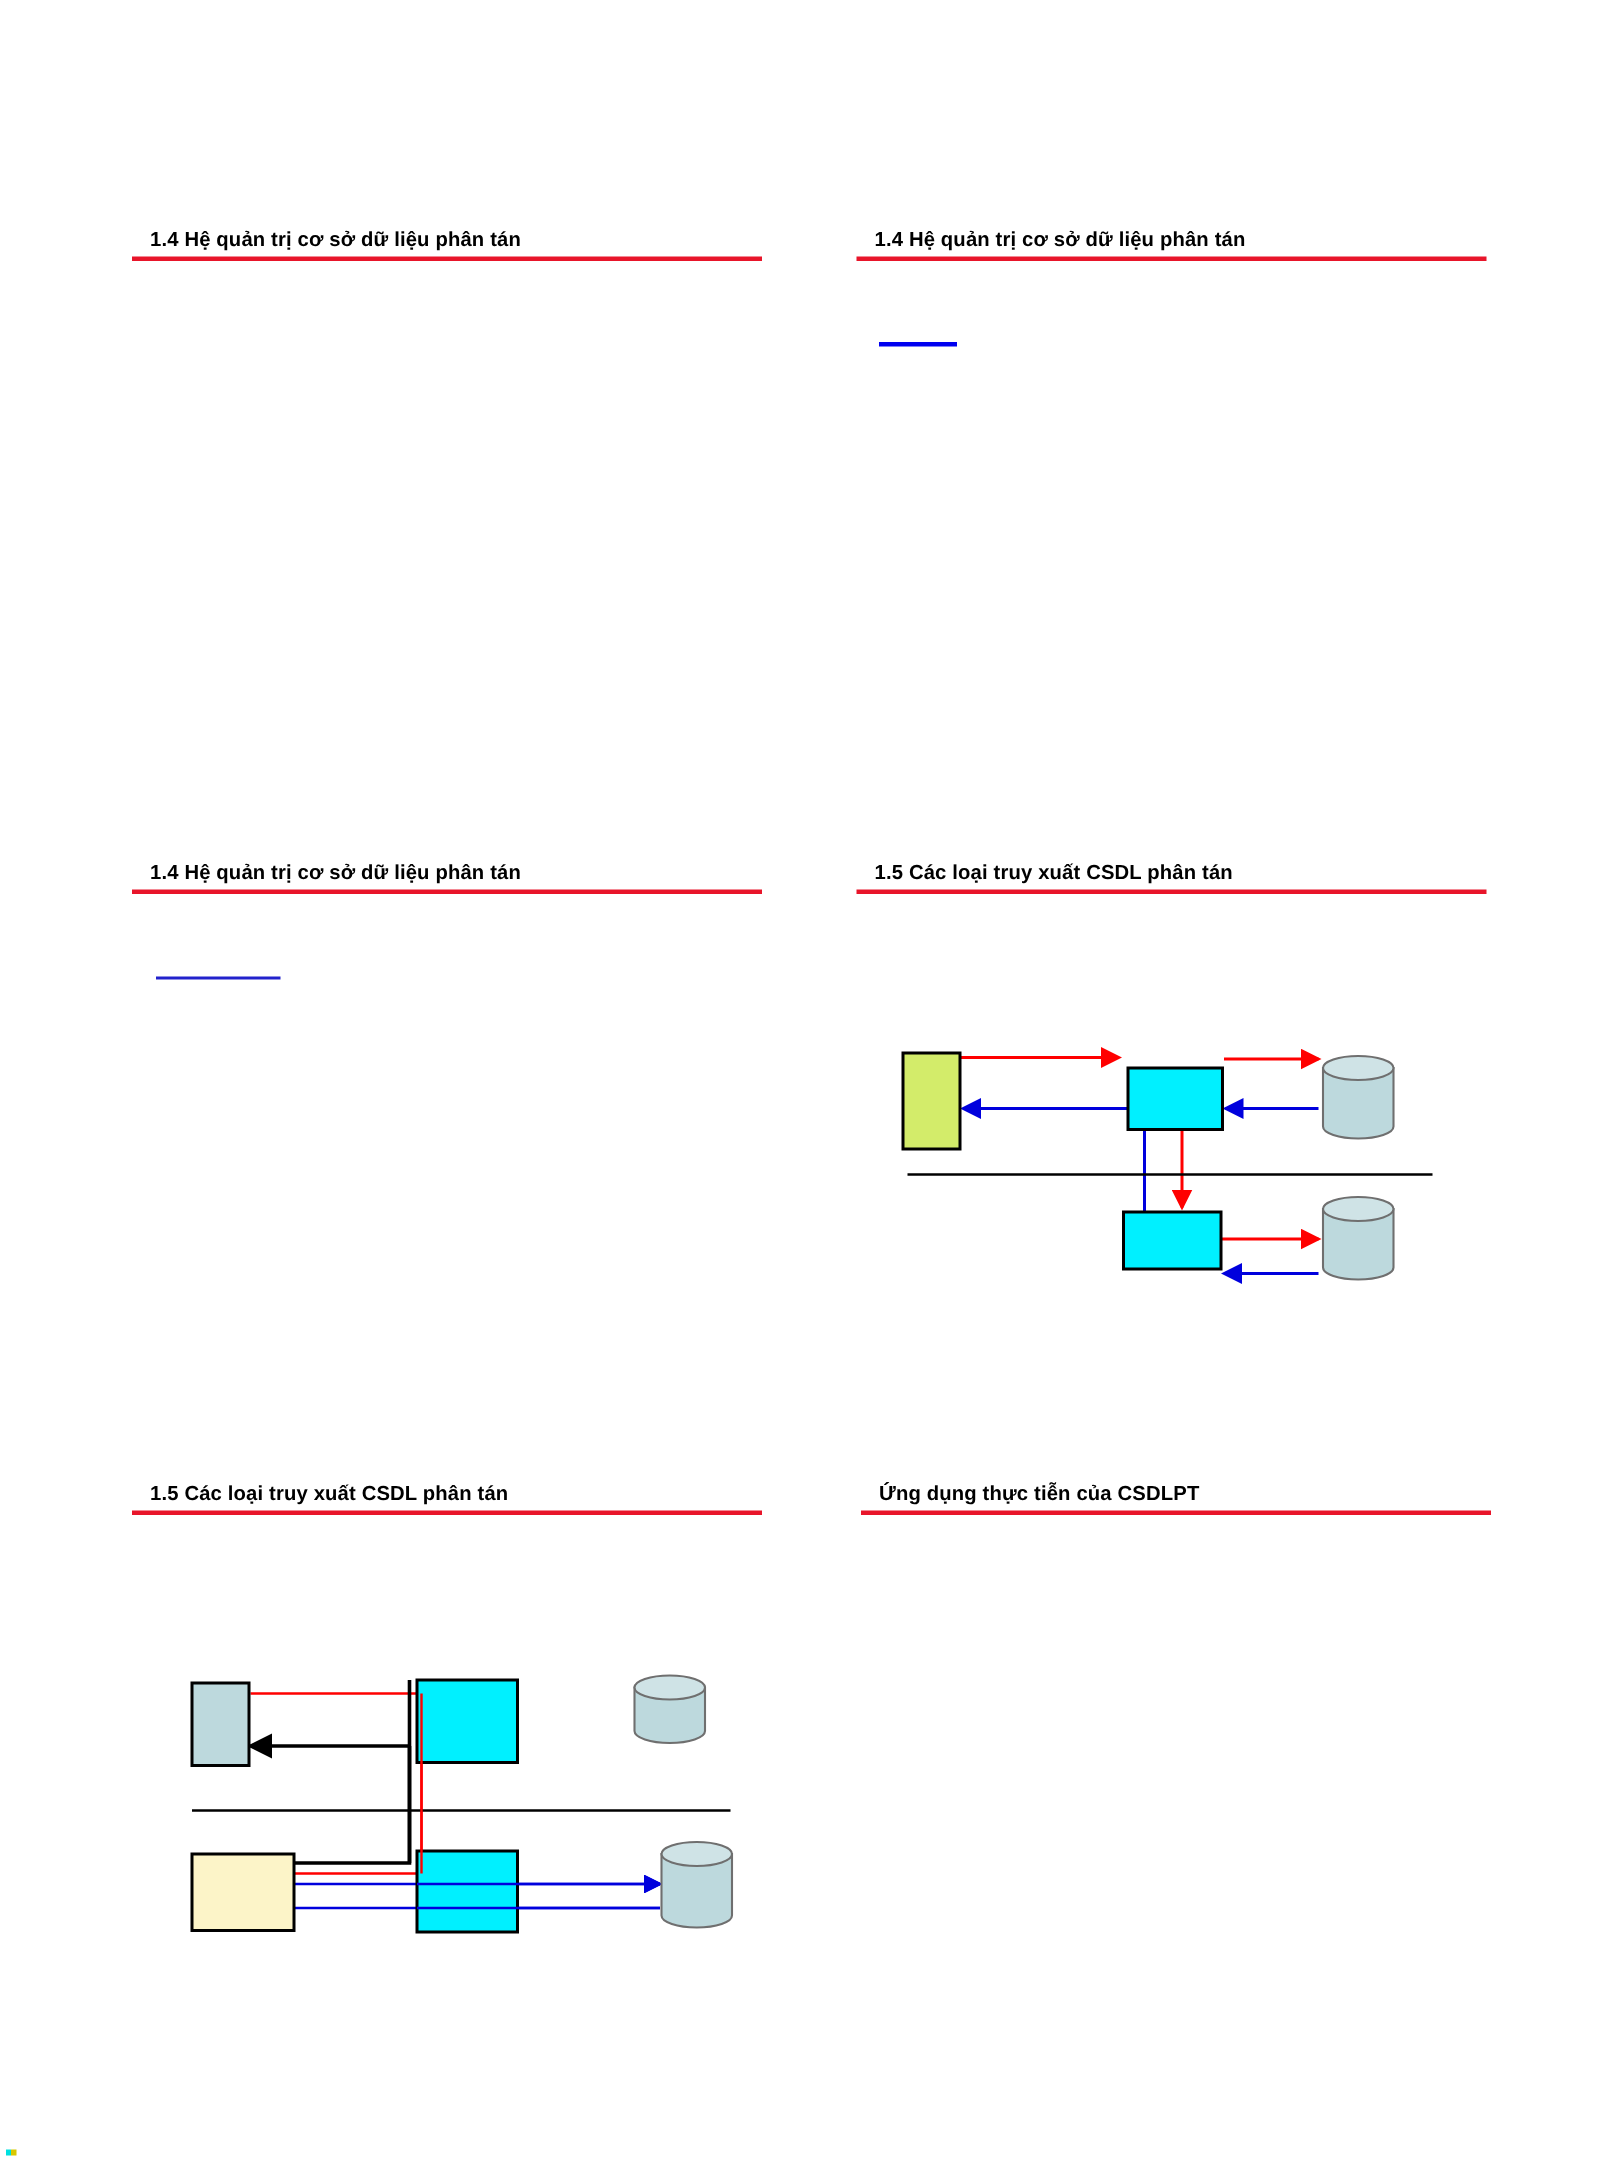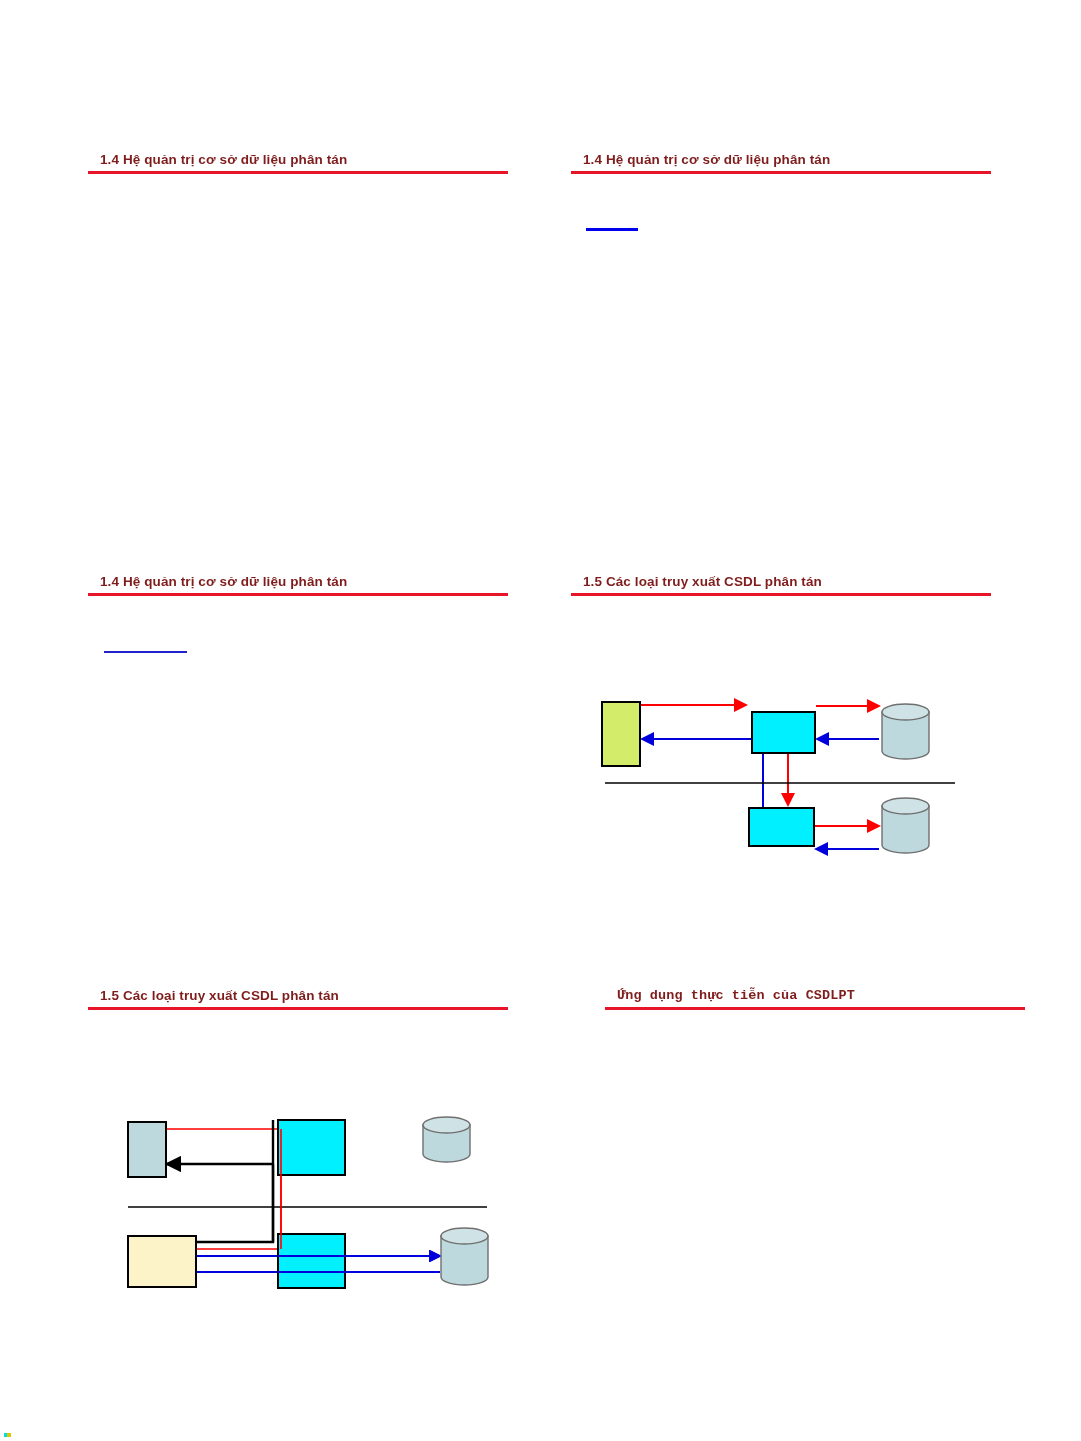--- a/index.html
+++ b/index.html
@@ -22,21 +22,21 @@
     position: absolute;
     width: 420px;
     height: 420px;
   }
   .slide-title {
     position: absolute;
     left: 12px;
     top: 0px;
     font-size: 13.5px;
     font-weight: bold;
-    color: #7f1d1d;
+    color: #000000;
     letter-spacing: 0.1px;
     white-space: nowrap;
   }
   .title-rule {
     position: absolute;
     left: 0px;
     top: 19px;
     width: 420px;
     height: 3px;
     background: #e8152a;
@@ -186,20 +186,20 @@
       <path d="M335,137 L335,166 A23.5,8 0 0 0 382,166 L382,137 z" fill="#bdd9dd" stroke="#6f6f6f" stroke-width="1.4"></path>
       <ellipse cx="358.5" cy="137" rx="23.5" ry="8" fill="#cfe3e6" stroke="#6f6f6f" stroke-width="1.4"></ellipse>
     </g>
 
     <g>
       <path d="M353,248 L353,289 A23.5,8 0 0 0 400,289 L400,248 z" fill="#bdd9dd" stroke="#6f6f6f" stroke-width="1.4"></path>
       <ellipse cx="376.5" cy="248" rx="23.5" ry="8" fill="#cfe3e6" stroke="#6f6f6f" stroke-width="1.4"></ellipse>
     </g>
   </svg>
 
-  <div class="slide" style="left:605px; top:988px;font-family:Liberation Mono, monospace;">
+  <div class="slide" style="left:574px; top:988px;">
     <div class="slide-title">Ứng dụng thực tiễn của CSDLPT</div>
     <div class="title-rule"></div>
   </div>
 
   <div class="corner-artifact"></div>
 
 </div>
 
 </body></html>

